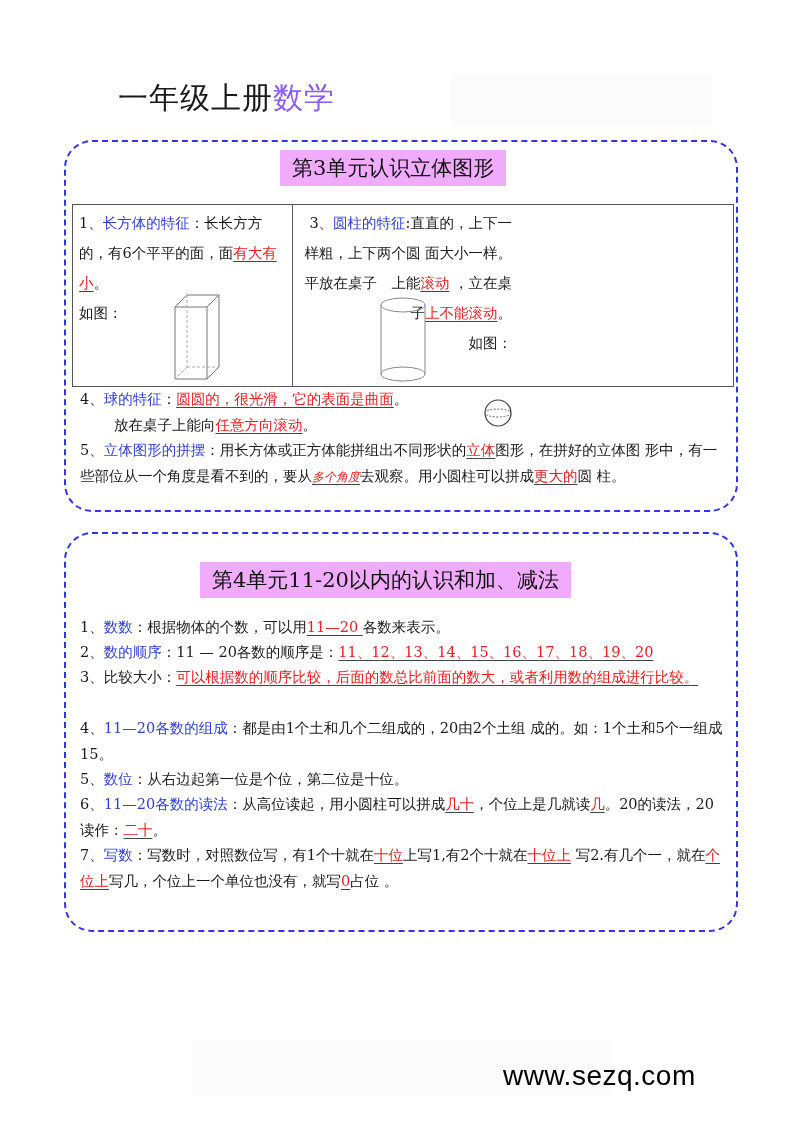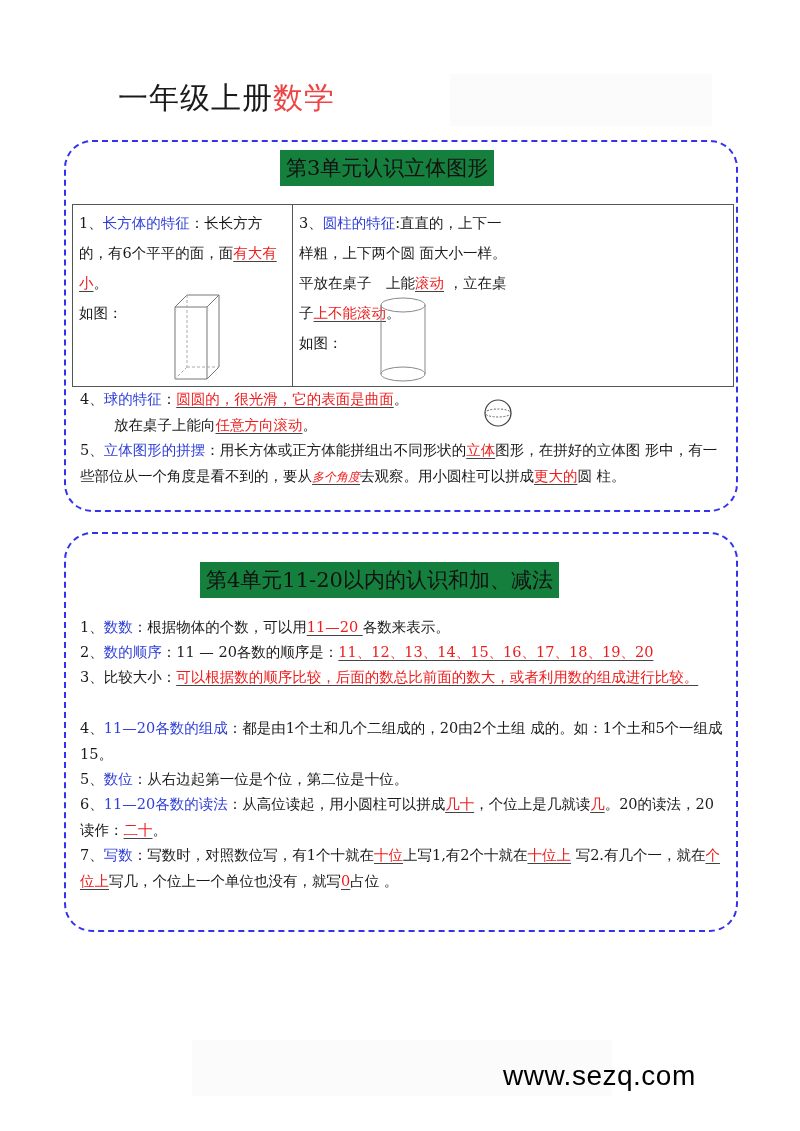--- a/index.html
+++ b/index.html
@@ -1,22 +1,22 @@
 <!DOCTYPE html>
 <html><head>
 <meta charset="utf-8">
 <style>
   html, body { margin:0; padding:0; background:#ffffff; }
   body { width:800px; height:1131px; position:relative; overflow:hidden;
          font-family:"DejaVu Serif", serif; color:#1a1a1a; }
   .faint-block { position:absolute; background:#fbfbfb; }
   .page-title { position:absolute; left:118px; top:78px; font-size:30px; font-weight:normal; letter-spacing:1px; white-space:nowrap; }
-  .page-title .accent { color:#ef4444; }
+  .page-title .accent { color:#8b5cf6; }
   .box { position:absolute; border:2px dashed #3333ee; border-radius:28px; box-sizing:border-box; }
-  .unit-header { position:absolute; background:#15803d; font-size:21px; padding:4px 6px; white-space:nowrap; color:#111; }
+  .unit-header { position:absolute; background:#f0abfc; font-size:21px; padding:4px 12px; white-space:nowrap; color:#111; }
   .grid3 { position:absolute; left:72px; top:204px; width:662px; height:183px; border:1.5px solid #555; box-sizing:border-box; display:flex; }
   .cell { position:relative; border-right:1.5px solid #555; box-sizing:border-box; padding:3px 6px; font-size:14.5px; line-height:30px; }
   .cell:last-child { border-right:none; }
   .kw { color:#2f3fd8; }
   .ans { color:#ee1c1c; text-decoration:underline; text-decoration-color:#444; text-underline-offset:3px; }
   .line { position:absolute; font-size:14.5px; line-height:25px; white-space:nowrap; }
   .para { position:absolute; font-size:14.5px; line-height:25.5px; }
   .shape { position:absolute; }
   .watermark { position:absolute; left:503px; top:1060px; font-family:"Liberation Sans", sans-serif; font-size:28px; color:#000000; letter-spacing:0.5px; }
 </style>
@@ -47,21 +47,21 @@
       </g>
       <g fill="none" stroke="#aaa" stroke-width="1" stroke-dasharray="3,2">
         <line x1="14" y1="2" x2="14" y2="74"></line>
         <line x1="14" y1="74" x2="46" y2="74"></line>
         <line x1="14" y1="74" x2="2" y2="86"></line>
       </g>
     </svg>
   </div>
 
 
-  <div class="cell" style="width:225px;">
+  <div class="cell" style="width:225px;text-align:right;">
     <span>3、</span><span class="kw">圆柱的特征</span><span>:直直的，上下一样粗，上下两个圆 面大小一样。平放在桌子　上能</span><span class="ans">滚动</span><span> ，立在桌子</span><span class="ans">上不能滚动</span><span>。</span><br>
     <span>如图：</span>
     <svg class="shape" style="left:86px;top:92px;" width="48" height="86" viewBox="0 0 48 86">
       <g fill="none" stroke="#888" stroke-width="1">
         <ellipse cx="24" cy="8" rx="22" ry="7"></ellipse>
         <ellipse cx="24" cy="77" rx="22" ry="7"></ellipse>
         <line x1="2" y1="8" x2="2" y2="77"></line>
         <line x1="46" y1="8" x2="46" y2="77"></line>
       </g>
     </svg>

